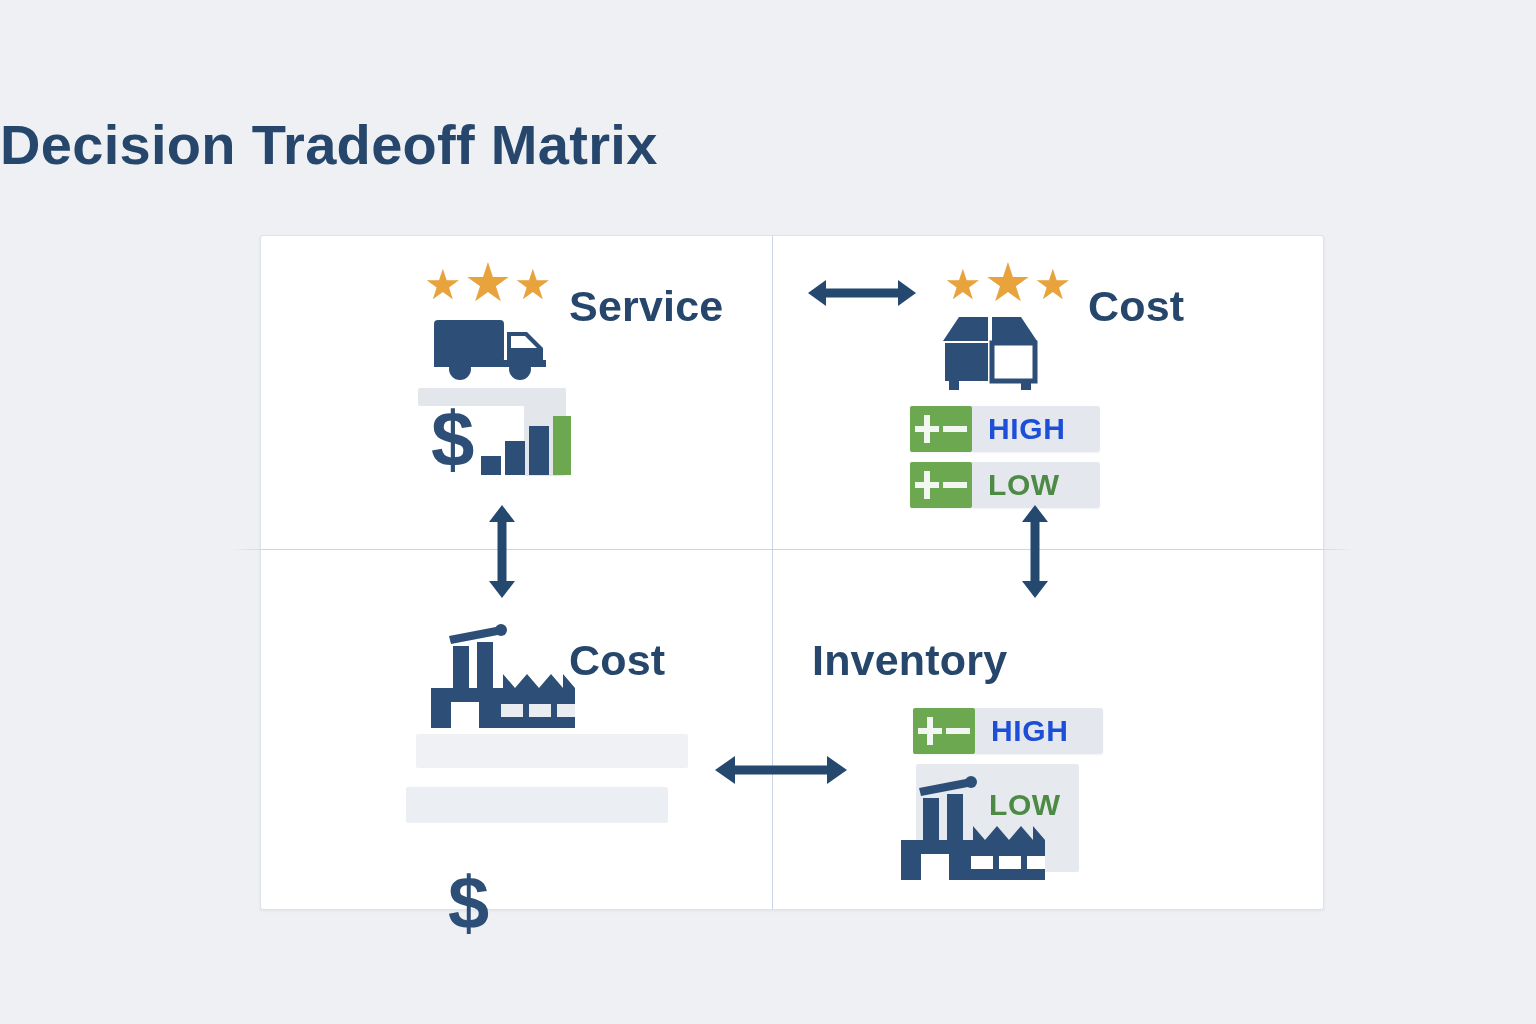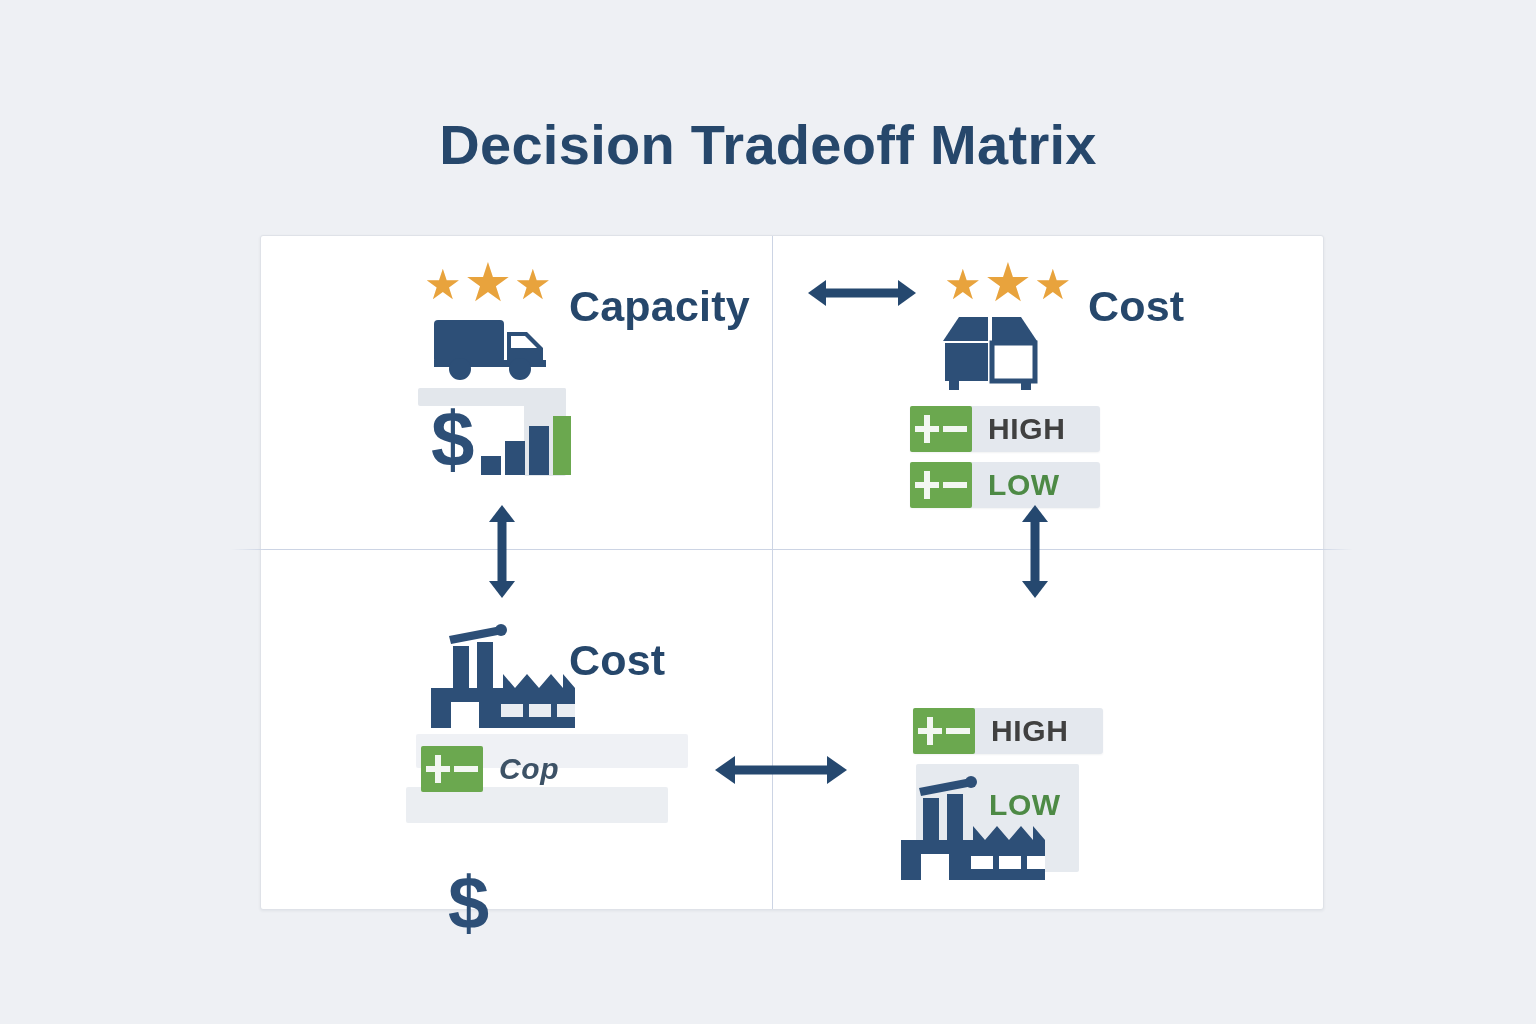--- a/index.html
+++ b/index.html
@@ -14,21 +14,21 @@
     overflow: hidden;
     position: relative;
   }
 
   
   .page-title {
     position: absolute;
     left: 0;
     top: 112px;
     width: 1536px;
-    text-align: center;
+    text-align: left;
     font-size: 56px;
     font-weight: bold;
     color: #26476b;
     letter-spacing: 0.3px;
     white-space: nowrap;
   }
 
   
   .matrix-card {
     position: absolute;
@@ -146,21 +146,21 @@
     height: 6px;
     background: #f3f7f2;
   }
   .badge .badge-text {
     font-size: 30px;
     font-weight: bold;
     margin-left: 16px;
     letter-spacing: 0.6px;
     white-space: nowrap;
   }
-  .badge-text.navy  { color: #404040; }
+  .badge-text.navy  { color: #1d4ed8; }
   .badge-text.green { color: #4d8a45; }
   .badge-text.slate { color: #3d5266; font-style: italic; }
 
   
   .arrow { position: absolute; }
 
   
   .dollar-glyph {
     position: absolute;
     font-size: 74px;
@@ -180,21 +180,21 @@
 
   <div class="divider-v"></div>
   <div class="divider-h left-ext"></div>
 
   <div class="stars" style="left:163px; top:25px;">
     <span class="star s-small">★</span>
     <span class="star s-big">★</span>
     <span class="star s-small">★</span>
   </div>
 
-  <div class="label" style="left:308px; top:46px;">Capacity</div>
+  <div class="label" style="left:308px; top:46px;">Service</div>
 
   <svg class="icon" style="left:172px; top:80px;" width="118" height="65" viewBox="0 0 118 65">
     <rect x="1" y="4" width="70" height="43" rx="4" fill="#2d4f77"></rect>
     <path d="M74 16 h20 l16 16 v15 h-36 z" fill="#2d4f77"></path>
     <path d="M78 20 h14 l12 12 h-26 z" fill="#ffffff"></path>
     <rect x="1" y="44" width="112" height="7" fill="#2d4f77"></rect>
     <circle cx="27" cy="53" r="11" fill="#2d4f77"></circle>
     <circle cx="87" cy="53" r="11" fill="#2d4f77"></circle>
   </svg>
 
@@ -268,32 +268,27 @@
     <rect x="70" y="80" width="22" height="13" fill="#e9edf2"></rect>
     <rect x="98" y="80" width="22" height="13" fill="#e9edf2"></rect>
     <rect x="126" y="80" width="18" height="13" fill="#e9edf2"></rect>
   </svg>
 
   <div class="label" style="left:308px; top:400px;">Cost</div>
 
   <div class="backdrop soft" style="left:155px; top:498px; width:272px; height:34px; opacity:.65;"></div>
   <div class="backdrop soft" style="left:145px; top:551px; width:262px; height:36px; opacity:.8;"></div>
 
-  <div class="badge" style="left:160px; top:510px; background:transparent; box-shadow:none; min-width:150px;">
-    <span class="chip">
-        <i class="minus"></i>
-      </span>
-    <span class="badge-text slate">Cop</span>
-  </div>
 
 
   <div class="dollar-glyph" style="left:187px; top:630px;">$</div>
 
   <svg class="arrow" style="left:450px; top:752px;" width="0" height="0" viewBox="0 0 1 1"></svg>
 
+  <div class="label" style="left:551px; top:400px;">Inventory</div>
 
 
   <div class="badge" style="left:652px; top:472px; min-width:172px;">
     <span class="chip">
         <i class="minus"></i>
       </span>
     <span class="badge-text navy">HIGH</span>
   </div>
 
   <div class="backdrop soft" style="left:655px; top:528px; width:163px; height:108px;"></div>

